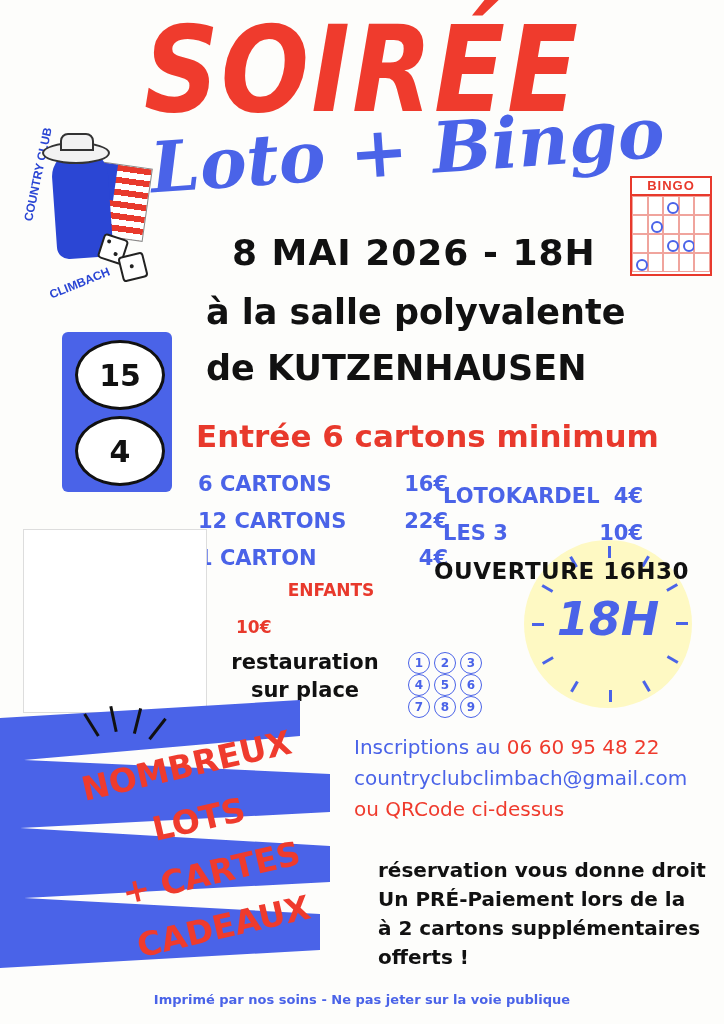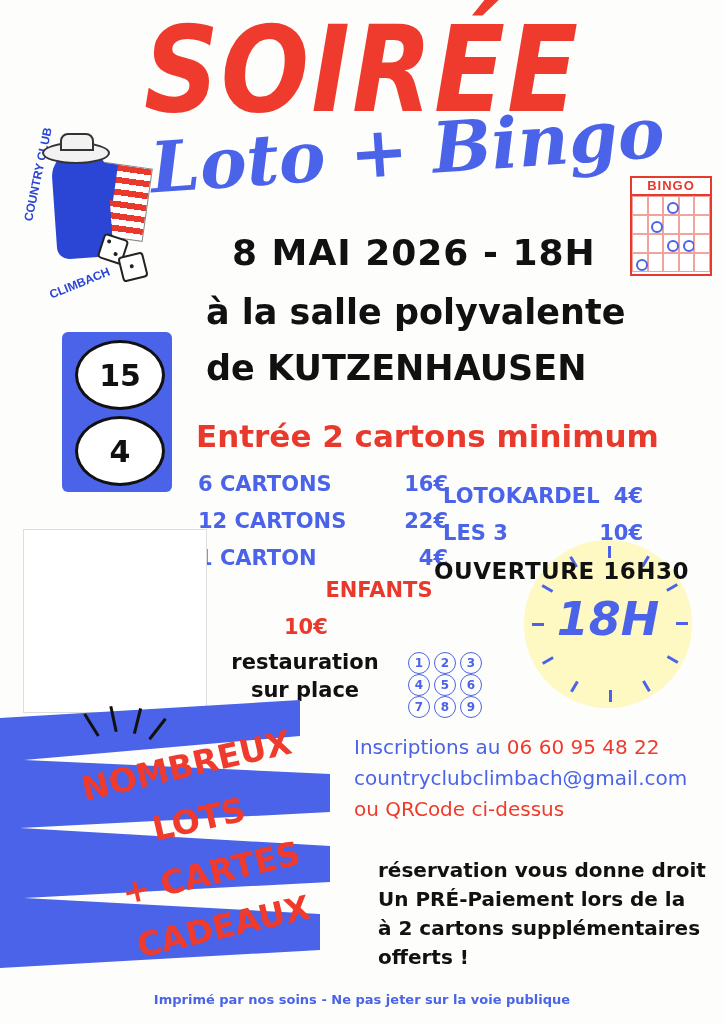--- a/index.html
+++ b/index.html
@@ -149,21 +149,21 @@
   .prices2{
     position:absolute;left:443px;top:478px;width:200px;
     font-family:"DejaVu Sans",sans-serif;font-weight:bold;
     font-size:21px;line-height:37px;color:#4a63e8;
   }
   .prices2 .row{display:flex;justify-content:space-between;}
 
   .enfants{
     position:absolute;left:236px;top:572px;width:300px;
     font-family:"DejaVu Sans",sans-serif;font-weight:bold;
-    font-size:21px;line-height:37px;color:#e8392c;margin-left:48px;
+    font-size:17px;line-height:37px;color:#e8392c;
   }
   .enfants .row{display:flex;justify-content:space-between;width:190px;}
 
   
   .qr{
     position:absolute;left:24px;top:530px;width:170px;height:170px;
     background:#fff;border:6px solid #fff;box-shadow:0 0 0 1px #ddd;
   }
   .qr canvas,.qr .qrgrid{display:block;}
   .qrgrid{
@@ -297,21 +297,21 @@
   </div>
 
   <div class="balls">
     <div class="ball b1">15</div>
     <div class="ball b2">4</div>
   </div>
 
   <div class="date-line">8 MAI 2026 - 18H</div>
   <div class="place1">à la salle polyvalente</div>
   <div class="place2">de KUTZENHAUSEN</div>
-  <div class="entree">Entrée 2 cartons minimum</div>
+  <div class="entree">Entrée 6 cartons minimum</div>
 
   <div class="prices">
     <div class="row">
       <span class="lbl">6 CARTONS</span>
       <span class="val">16€</span>
     </div>
     <div class="row">
       <span class="lbl">12 CARTONS</span>
       <span class="val">22€</span>
     </div>

